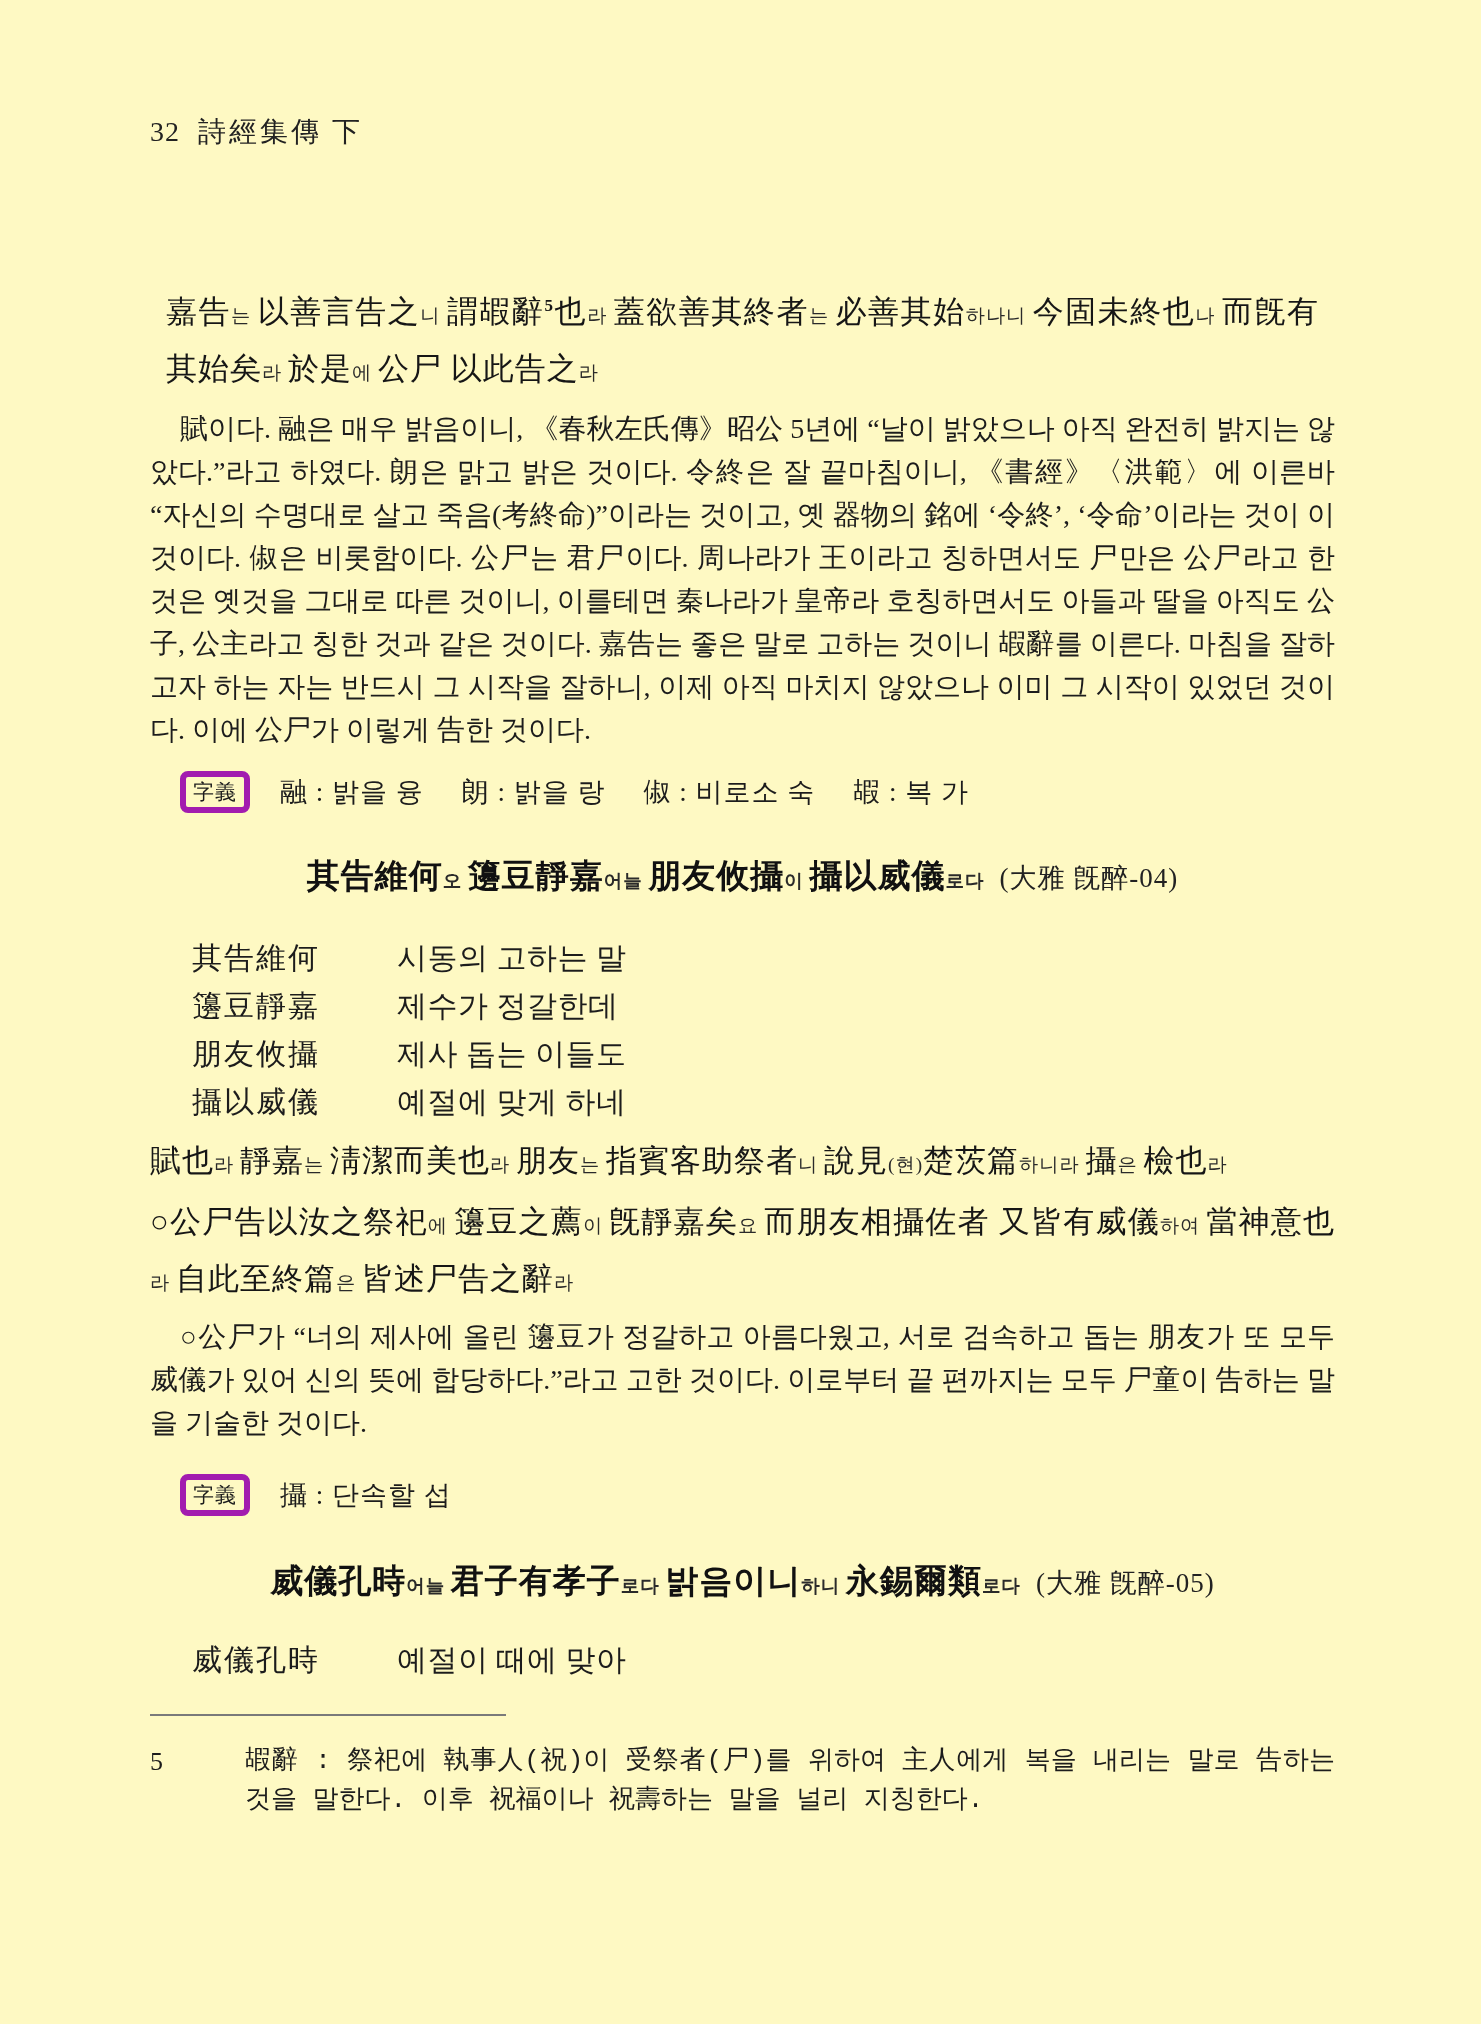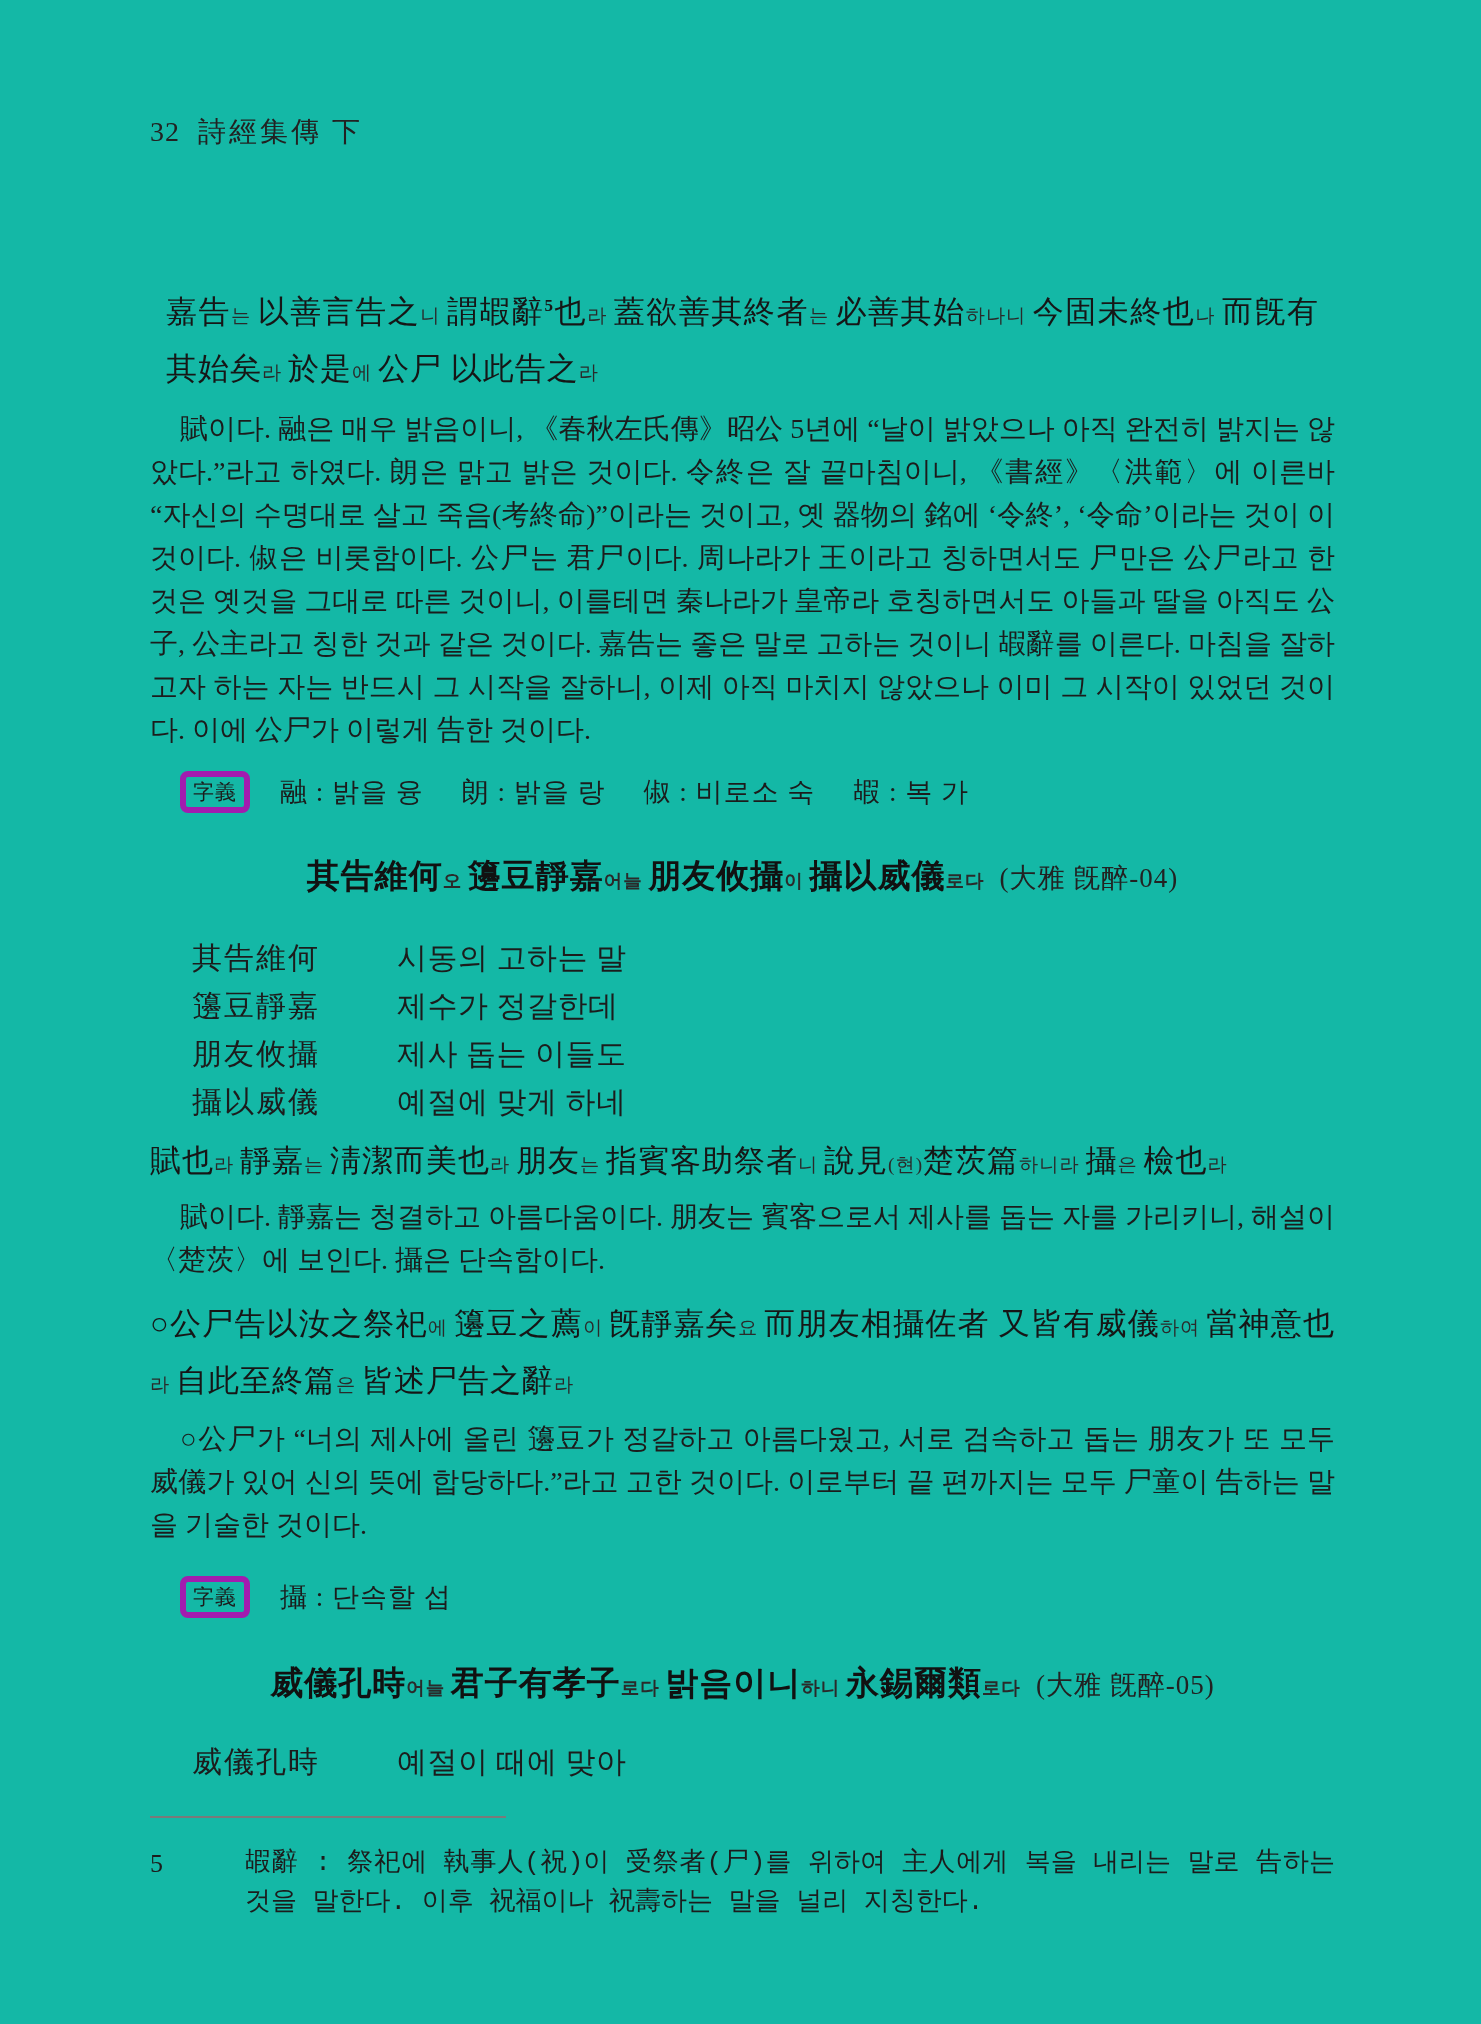--- a/index.html
+++ b/index.html
@@ -5,21 +5,21 @@
   html, body {
     margin: 0;
     padding: 0;
     background: #e9e9e9;
   }
   .page {
     position: relative;
     width: 1481px;
     height: 2024px;
     margin: 0 auto;
-    background: #14b8a6;
+    background: #fef9c3;
     box-sizing: border-box;
     padding: 115px 146px 0 150px;
     overflow: hidden;
     font-family: "Liberation Serif", "DejaVu Serif", serif;
     color: #1c1c1c;
   }
   
   .page-header {
     font-size: 28px;
     line-height: 34px;
@@ -159,21 +159,20 @@
       <span class="vk">제사 돕는 이들도</span>
     </div>
     <div class="verse-row">
       <span class="vh">攝以威儀</span>
       <span class="vk">예절에 맞게 하네</span>
     </div>
   </div>
 
   <p class="hanja a2"><span class="seg-h">賦也</span><span class="seg-s">라 </span><span class="seg-h">靜嘉</span><span class="seg-s">는 </span><span class="seg-h">淸潔而美也</span><span class="seg-s">라 </span><span class="seg-h">朋友</span><span class="seg-s">는 </span><span class="seg-h">指賓客助祭者</span><span class="seg-s">니 </span><span class="seg-h">說見</span><span class="seg-s">(현)</span><span class="seg-h">楚茨篇</span><span class="seg-s">하니라 </span><span class="seg-h">攝</span><span class="seg-s">은 </span><span class="seg-h">檢也</span><span class="seg-s">라</span></p>
 
-  <p class="korean t2">賦이다. 靜嘉는 청결하고 아름다움이다. 朋友는 賓客으로서 제사를 돕는 자를 가리키니, 해설이 〈楚茨〉에 보인다. 攝은 단속함이다.</p>
 
   <p class="hanja a3"><span class="seg-h">○公尸告以汝之祭祀</span><span class="seg-s">에 </span><span class="seg-h">籩豆之薦</span><span class="seg-s">이 </span><span class="seg-h">旣靜嘉矣</span><span class="seg-s">요 </span><span class="seg-h">而朋友相攝佐者 又皆有威儀</span><span class="seg-s">하여 </span><span class="seg-h">當神意也</span><span class="seg-s">라 </span><span class="seg-h">自此至終篇</span><span class="seg-s">은 </span><span class="seg-h">皆述尸告之辭</span><span class="seg-s">라</span></p>
 
   <p class="korean t3">○公尸가 “너의 제사에 올린 籩豆가 정갈하고 아름다웠고, 서로 검속하고 돕는 朋友가 또 모두 威儀가 있어 신의 뜻에 합당하다.”라고 고한 것이다. 이로부터 끝 편까지는 모두 尸童이 告하는 말을 기술한 것이다.</p>
 
   <div class="jaui j2">
     <span class="jaui-box">字義</span>
     <span class="jaui-entry">攝 : 단속할 섭</span>
   </div>
 

